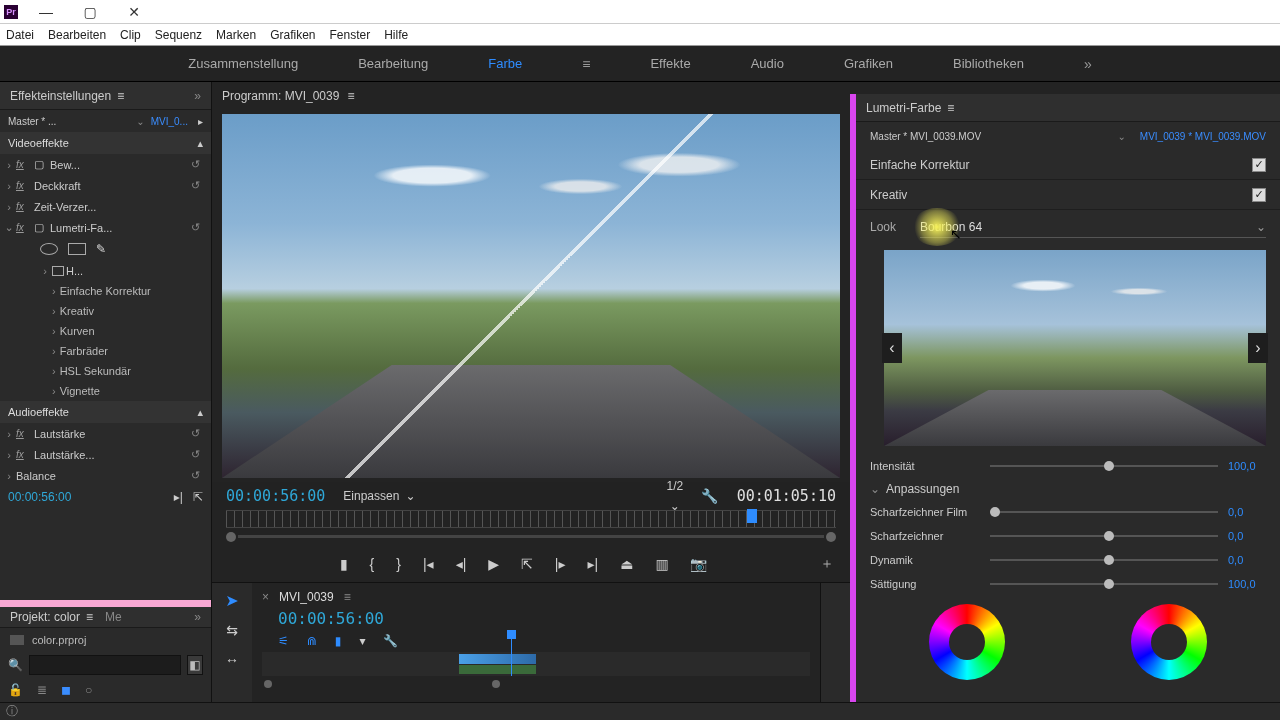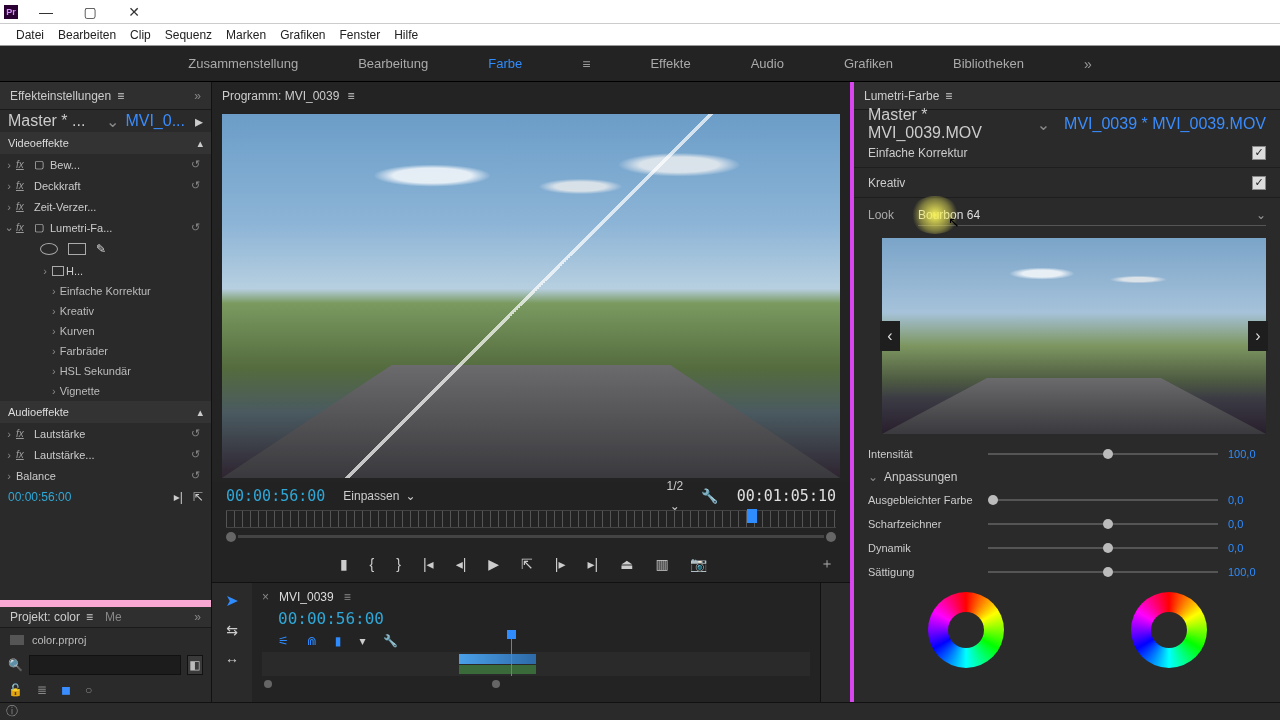--- a/index.html
+++ b/index.html
@@ -1,31 +1,31 @@
 <!DOCTYPE html>
 <html><head>
 <meta charset="utf-8">
 <style>
   * { box-sizing: border-box; margin: 0; padding: 0; font-family: "Segoe UI", Arial, sans-serif; }
   body { background: #232323; color: #d0d0d0; font-size: 12px; width: 1280px; height: 720px; overflow: hidden; user-select: none; }
   .title-bar { height: 24px; background: #fff; color: #222; display: flex; align-items: center; padding: 0 4px; border-bottom: 1px solid #ccc; }
   .title-bar .logo { width: 14px; height: 14px; background: #2a0033; color: #d890ff; font-size: 9px; display:flex;align-items:center;justify-content:center; font-weight:bold; margin-right:6px;}
   .title-bar .title { flex:1; font-size:12px; }
   .title-bar .win-btn { width: 44px; text-align:center; font-size:14px; color:#333; cursor:default;}
-  .menu-bar { height: 22px; background:#fff; color:#222; display:flex; align-items:center; padding:0 16px; gap:14px; font-size:12px; border-bottom:1px solid #999;}
+  .menu-bar { height: 22px; background:#fff; color:#222; display:flex; align-items:center; padding:0 6px; gap:14px; font-size:12px; border-bottom:1px solid #999;}
   .menu-bar span{cursor:default;}
   .workspace-bar{height:36px;background:#232323;display:flex;align-items:center;justify-content:center;gap:60px;border-bottom:1px solid #000;}
   .workspace-bar span{color:#aaa;font-size:13px;cursor:default;}
   .workspace-bar span.active{color:#2e8cff;}
   .workspace-bar .menu-ic{color:#999;font-size:14px;}
   .main{display:flex;height:calc(100% - 24px - 22px - 36px - 18px);}
   .left{width:212px;background:#2a2a2a;border-right:1px solid #111;display:flex;flex-direction:column;}
   .panel-hdr{height:28px;display:flex;align-items:center;padding:0 10px;background:#2f2f2f;border-bottom:1px solid #1a1a1a;font-size:12px;color:#ccc;gap:6px;}
   .panel-hdr .chev{margin-left:auto;color:#888;}
-  .clip-row{height:22px;display:flex;align-items:center;padding:0 8px;gap:6px;font-size:16px;}
+  .clip-row{height:22px;display:flex;align-items:center;padding:0 8px;gap:6px;font-size:10px;}
   .clip-row .master{color:#ccc;flex:1;}
   .clip-row .link{color:#3a8dff;}
   .sec-hdr{height:22px;background:#333;display:flex;align-items:center;padding:0 8px;font-size:11px;color:#ddd;}
   .sec-hdr .tri{margin-left:auto;color:#ccc;}
   .fx-row{height:21px;display:flex;align-items:center;padding:0 4px;font-size:11px;color:#ccc;gap:2px;}
   .fx-row .ar{width:10px;color:#888;text-align:center;}
   .fx-row .fx{width:16px;color:#999;font-style:italic;text-decoration:underline;font-size:10px;}
   .fx-row .label{flex:1;overflow:hidden;text-overflow:ellipsis;white-space:nowrap;}
   .fx-row .reset{width:16px;color:#888;}
   .sub-row{height:20px;padding-left:52px;display:flex;align-items:center;font-size:11px;color:#bbb;gap:4px;}
@@ -76,21 +76,21 @@
   .tl-ruler{height:16px;position:relative;margin-top:2px;color:#aaa;font-size:10px;}
   .tl-ruler span{position:absolute;top:0;}
   .tl-tracks{height:24px;position:relative;background:#2a2a2a;margin-top:2px;}
   .tl-clip{position:absolute;left:36%;width:14%;top:2px;height:10px;background:linear-gradient(to right,#4aa0e8,#2d6aa8);}
   .tl-audio{position:absolute;left:36%;width:14%;top:13px;height:9px;background:#3a6a3a;}
   .tl-playhead{position:absolute;left:45.5%;top:-18px;bottom:0;width:1px;background:#2e8cff;}
   .tl-playhead::before{content:"";position:absolute;top:-4px;left:-4px;width:9px;height:9px;background:#2e8cff;}
   .tl-scroll{height:12px;position:relative;margin-top:4px;}
   .tl-scroll .d1{position:absolute;left:2px;width:8px;height:8px;border-radius:50%;background:#666;}
   .tl-scroll .d2{position:absolute;left:42%;width:8px;height:8px;border-radius:50%;background:#666;}
-  .right{width:430px;background:#2a2a2a;border-left:4px solid #d946ef;display:flex;flex-direction:column;overflow:hidden;}
+  .right{width:430px;background:#2a2a2a;border-left:6px solid #d946ef;display:flex;flex-direction:column;overflow:hidden;margin-top:12px;}
   .lum-section{height:30px;display:flex;align-items:center;padding:0 14px;font-size:12px;color:#ccc;border-bottom:1px solid #1e1e1e;}
   .lum-section .chk{margin-left:auto;width:14px;height:14px;background:#ddd;border:1px solid #888;display:flex;align-items:center;justify-content:center;color:#222;font-size:11px;}
   .look-row{display:flex;align-items:center;padding:6px 14px;gap:14px;}
   .look-label{color:#aaa;width:36px;}
   .look-select{flex:1;height:22px;border-bottom:1px solid #555;display:flex;align-items:center;color:#ddd;font-size:12px;position:relative;}
   .look-select .chev-d{margin-left:auto;color:#999;}
   .look-highlight{position:absolute;left:-8px;top:-8px;width:50px;height:38px;border-radius:50%;background:radial-gradient(circle,#f5f05a 0%,rgba(245,240,90,.4) 50%,transparent 72%);pointer-events:none;}
   .cursor{position:absolute;left:30px;top:10px;font-size:14px;color:#000;}
   .preview-wrap{margin:6px 14px 8px 28px;position:relative;height:196px;background:linear-gradient(to bottom,#7aa4c8 0%,#a6c2da 38%,#7d9660 55%,#4f5d42 72%,#3b3b44 82%,#281e2c 100%);}
   .preview-wrap .mini-road{position:absolute;bottom:0;left:0;right:0;height:48%;background:linear-gradient(to top,#3a3a3e 0%,#6b6b6d 60%,transparent 60%);clip-path:polygon(46% 0,54% 0,100% 100%,0 100%);}
@@ -396,21 +396,21 @@
       <div class="track">
           <div class="knob" style="left:50%"></div>
         </div>
       <span class="val">100,0</span>
     </div>
     <div class="adj-hdr">
         <span style="color:#888">⌄</span>
         <span>Anpassungen</span>
       </div>
     <div class="slider-row">
-      <span class="lbl">Ausgebleichter Farbe</span>
+      <span class="lbl">Scharfzeichner Film</span>
       <div class="track">
           <div class="knob" style="left:0%"></div>
         </div>
       <span class="val">0,0</span>
     </div>
     <div class="slider-row">
       <span class="lbl">Scharfzeichner</span>
       <div class="track">
           <div class="knob" style="left:50%"></div>
         </div>

